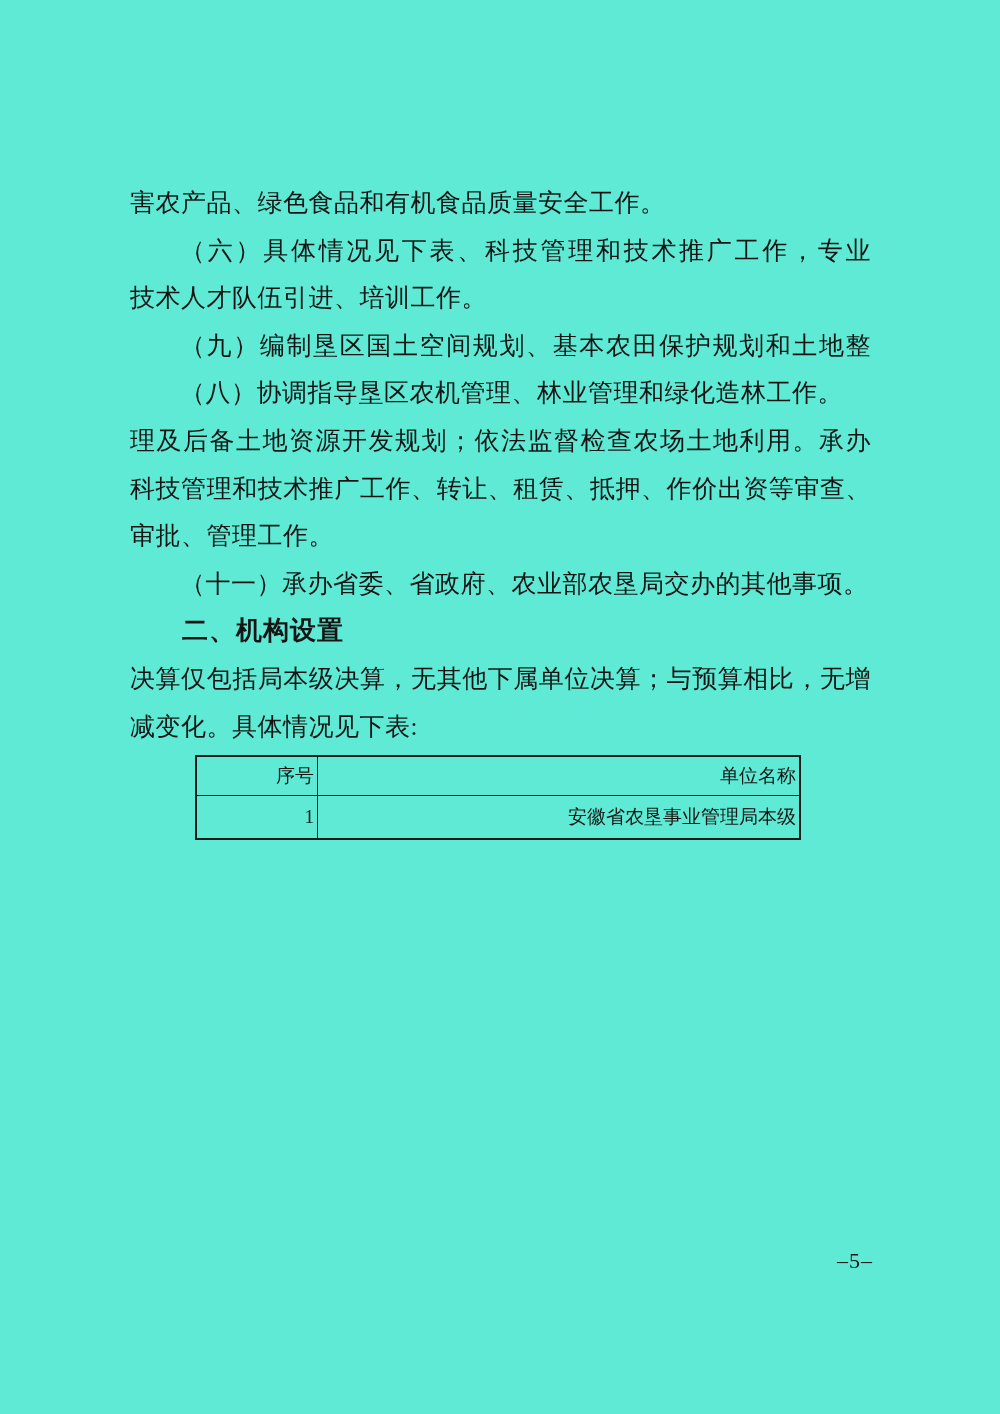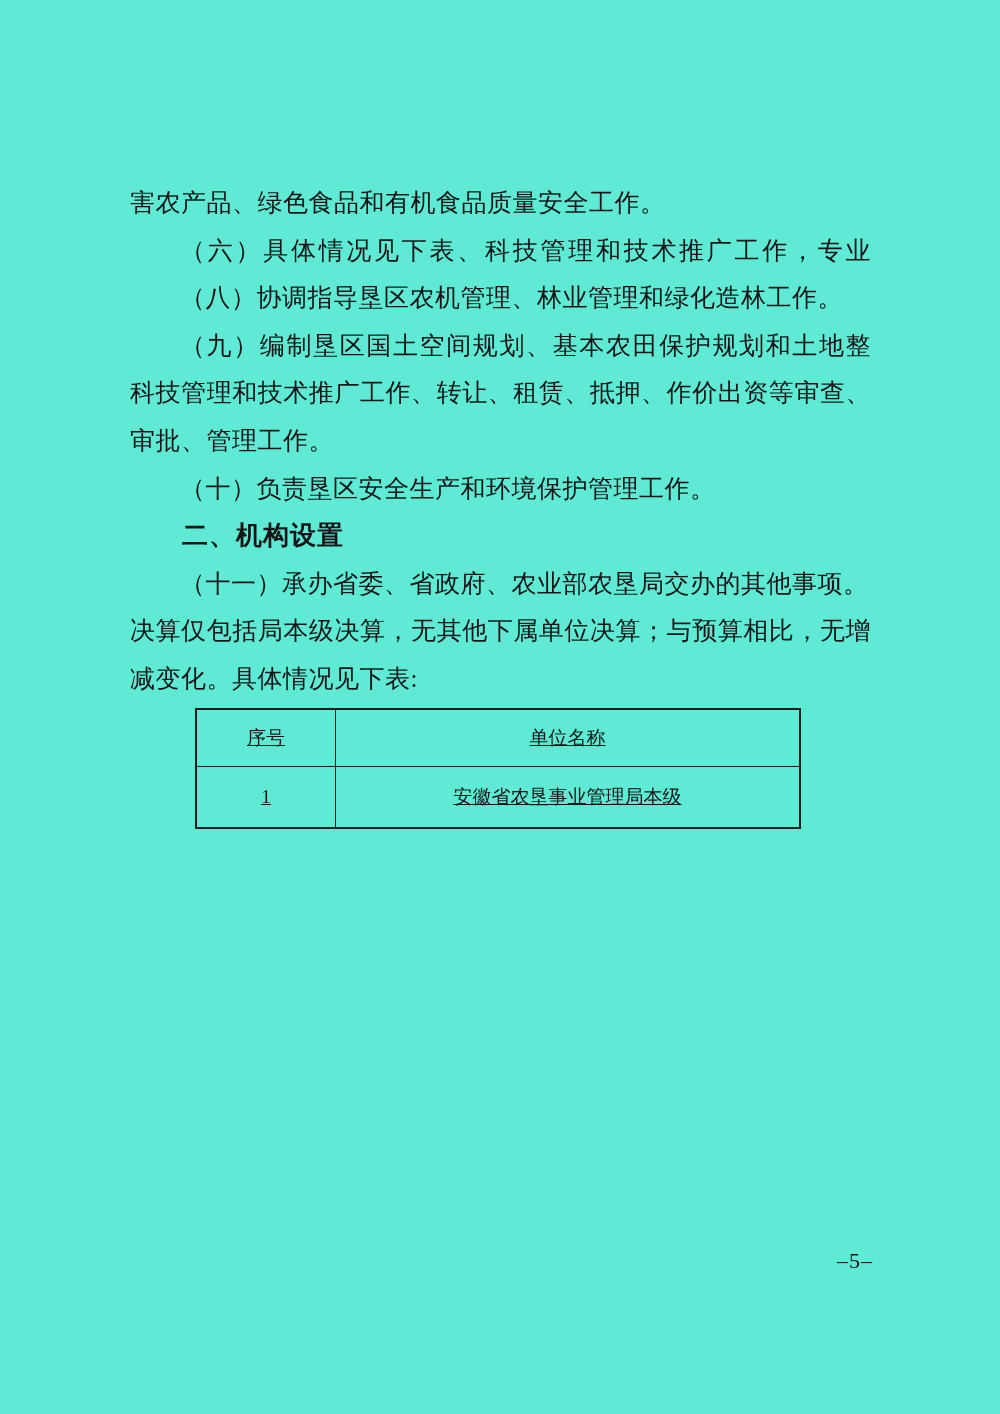--- a/index.html
+++ b/index.html
@@ -50,26 +50,25 @@
   }
   table.units, table.units th, table.units td {
     border: 1px solid #1c1c1c;
   }
   table.units {
     border: 2px solid #1c1c1c;
   }
   table.units th, table.units td {
     font-weight: normal;
     font-size: 19px;
-    text-align: center;
+    text-align: right;
     vertical-align: middle;
-    padding: 12px;
+    padding: 3px;
     font-family: "Liberation Serif", "DejaVu Serif", serif;
     color: #151515;
-    text-decoration: underline;
   }
   table.units th { height: 32px; }
   table.units td { height: 36px; }
   .col-seq { width: 114px; }
   .pagenum {
     position: absolute;
     top: 1248px;
     right: 127px;
     font-size: 22px;
     letter-spacing: 1px;
@@ -77,27 +76,28 @@
     font-family: "Liberation Serif", "DejaVu Serif", serif;
   }
 </style>
 </head>
 <body>
 
 <div class="page">
   <div class="content">
     <div class="ln">害农产品、绿色食品和有机食品质量安全工作。</div>
     <div class="ln ind fill">（六）具体情况见下表、科技管理和技术推广工作，专业</div>
+    <div class="ln">技术人才队伍引进、培训工作。</div>
+    <div class="ln ind fill">（九）编制垦区国土空间规划、基本农田保护规划和土地整</div>
     <div class="ln ind">（八）协调指导垦区农机管理、林业管理和绿化造林工作。</div>
-    <div class="ln ind fill">（九）编制垦区国土空间规划、基本农田保护规划和土地整</div>
+    <div class="ln fill">理及后备土地资源开发规划；依法监督检查农场土地利用。承办</div>
     <div class="ln fill">科技管理和技术推广工作、转让、租赁、抵押、作价出资等审查、</div>
     <div class="ln">审批、管理工作。</div>
-    <div class="ln ind">（十）负责垦区安全生产和环境保护管理工作。</div>
+    <div class="ln ind">（十一）承办省委、省政府、农业部农垦局交办的其他事项。</div>
     <div class="ln ind heading">二、机构设置</div>
-    <div class="ln ind">（十一）承办省委、省政府、农业部农垦局交办的其他事项。</div>
     <div class="ln fill">决算仅包括局本级决算，无其他下属单位决算；与预算相比，无增</div>
     <div class="ln">减变化。具体情况见下表:</div>
 
     <table class="units">
       <tbody>
           <tr>
         <th class="col-seq">序号</th>
         <th>单位名称</th>
       </tr>
       <tr>

